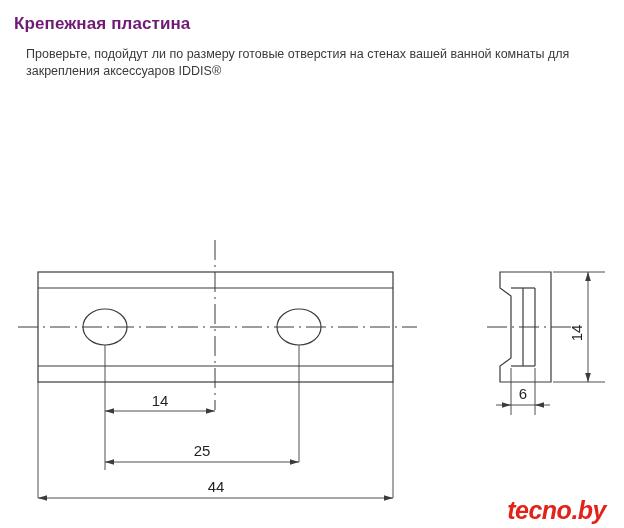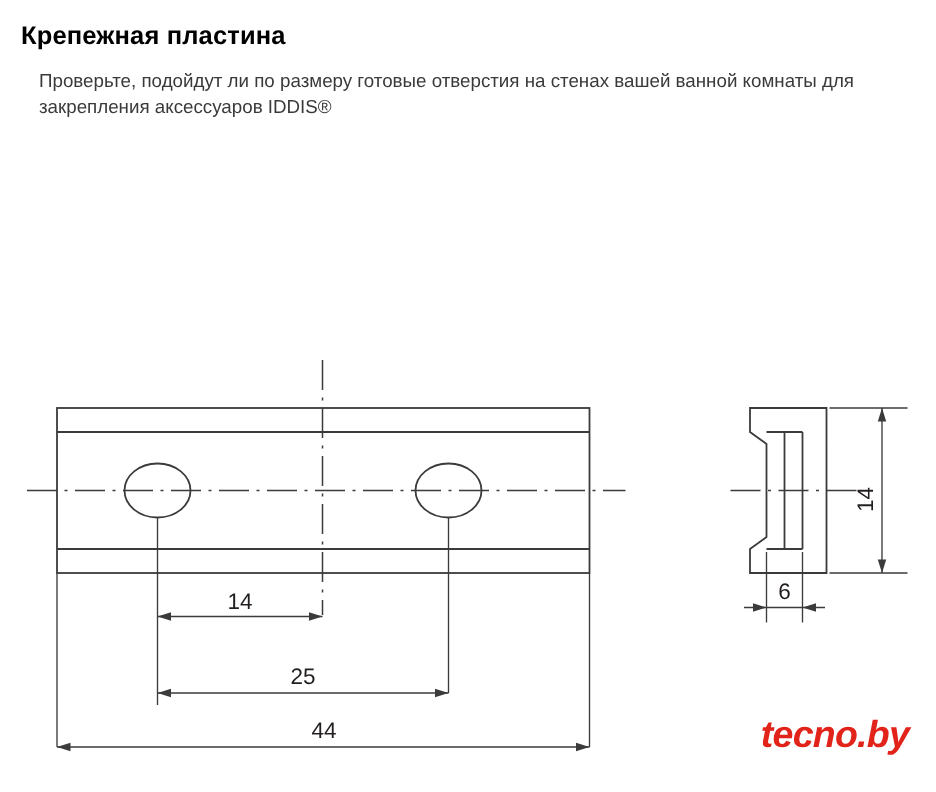--- a/index.html
+++ b/index.html
@@ -23,21 +23,21 @@
   }
   .header {
     position: absolute;
     left: 14px;
     top: 14px;
     width: 600px;
   }
   .title {
     font-size: 17px;
     font-weight: bold;
-    color: #000000;
+    color: #701a75;
     letter-spacing: 0.1px;
     margin: 0 0 7px 0;
     line-height: 20px;
   }
   .subtitle {
     font-size: 12.5px;
     color: #3a3a3a;
     line-height: 16.5px;
     margin: 12px;
     max-width: 594px;
@@ -45,21 +45,21 @@
   .drawing {
     position: absolute;
     left: 0;
     top: 0;
     width: 624px;
     height: 528px;
   }
   .logo {
     position: absolute;
     right: 18px;
-    bottom: 24px;
+    bottom: 4px;
     font-size: 25px;
     font-weight: bold;
     font-style: italic;
     color: #e2231a;
     letter-spacing: -0.5px;
     line-height: 28px;
     white-space: nowrap;
   }
   svg text {
     font-family: "Liberation Sans", sans-serif;

